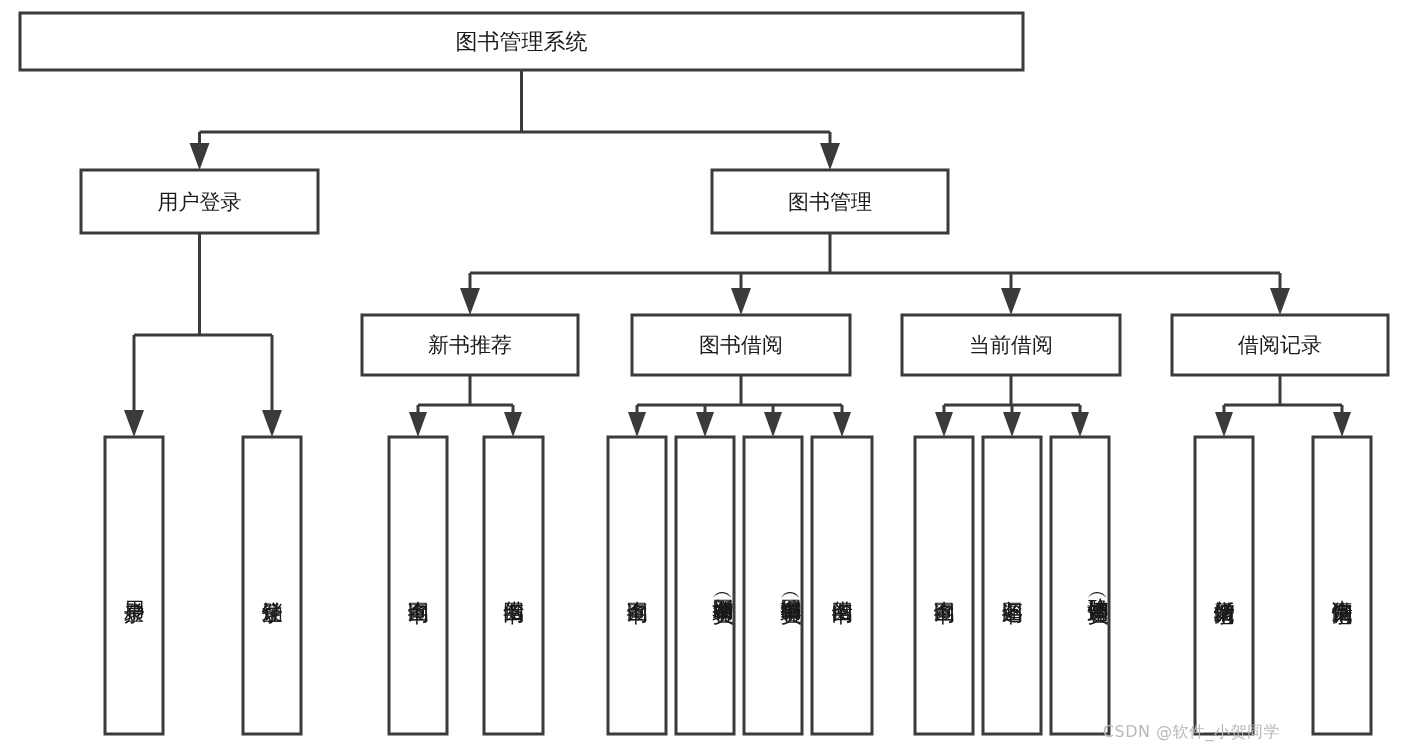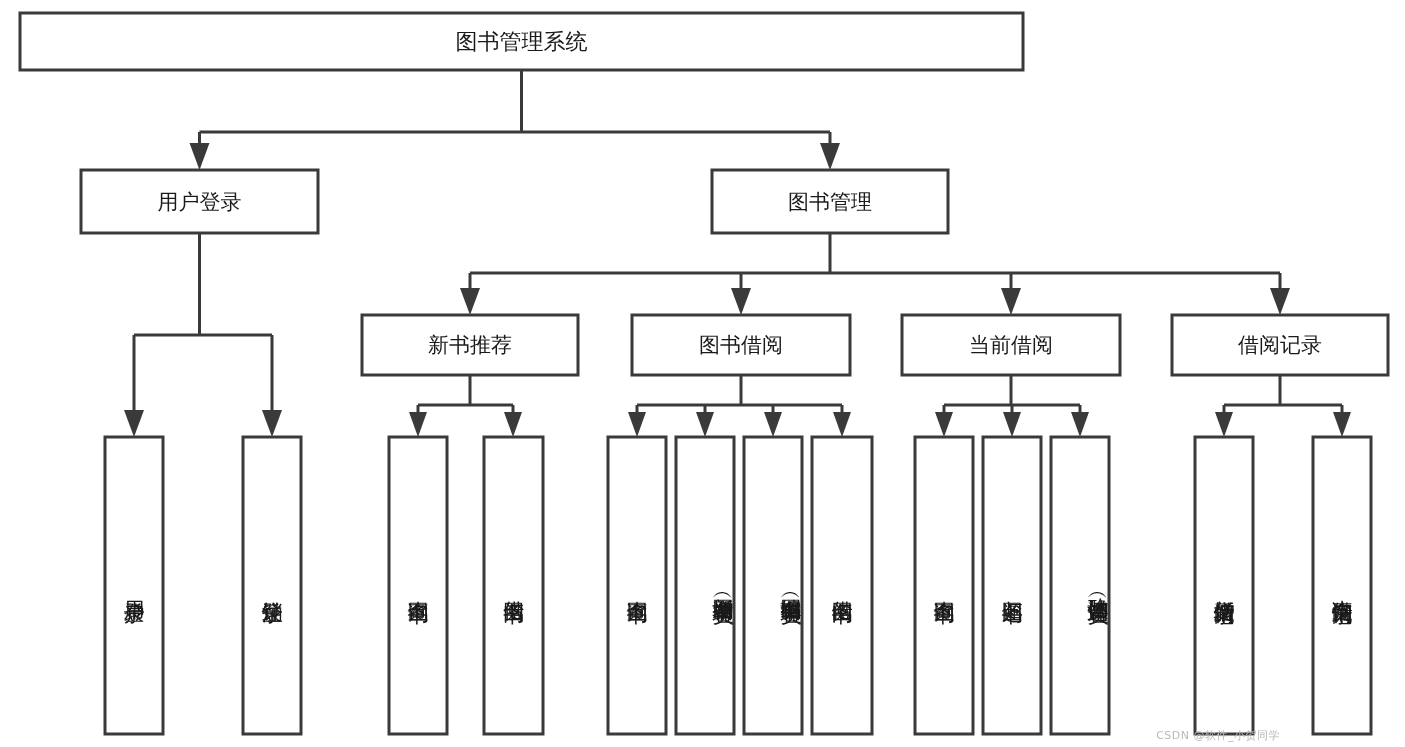--- a/index.html
+++ b/index.html
@@ -71,21 +71,21 @@
     letter-spacing: 1px;
     text-align: center;
     white-space: nowrap;
     pointer-events: none;
   }
   #watermark {
     position: absolute;
     right: 8px;
     bottom: 4px;
     font-family: "DejaVu Sans", "Liberation Sans", sans-serif;
-    font-size: 11px;
+    font-size: 16px;
     color: #b9b9b9;
     white-space: nowrap;
     letter-spacing: 0.5px;
   }
 </style>
 </head>
 <body>
 
 <div id="diagram-root">
 

